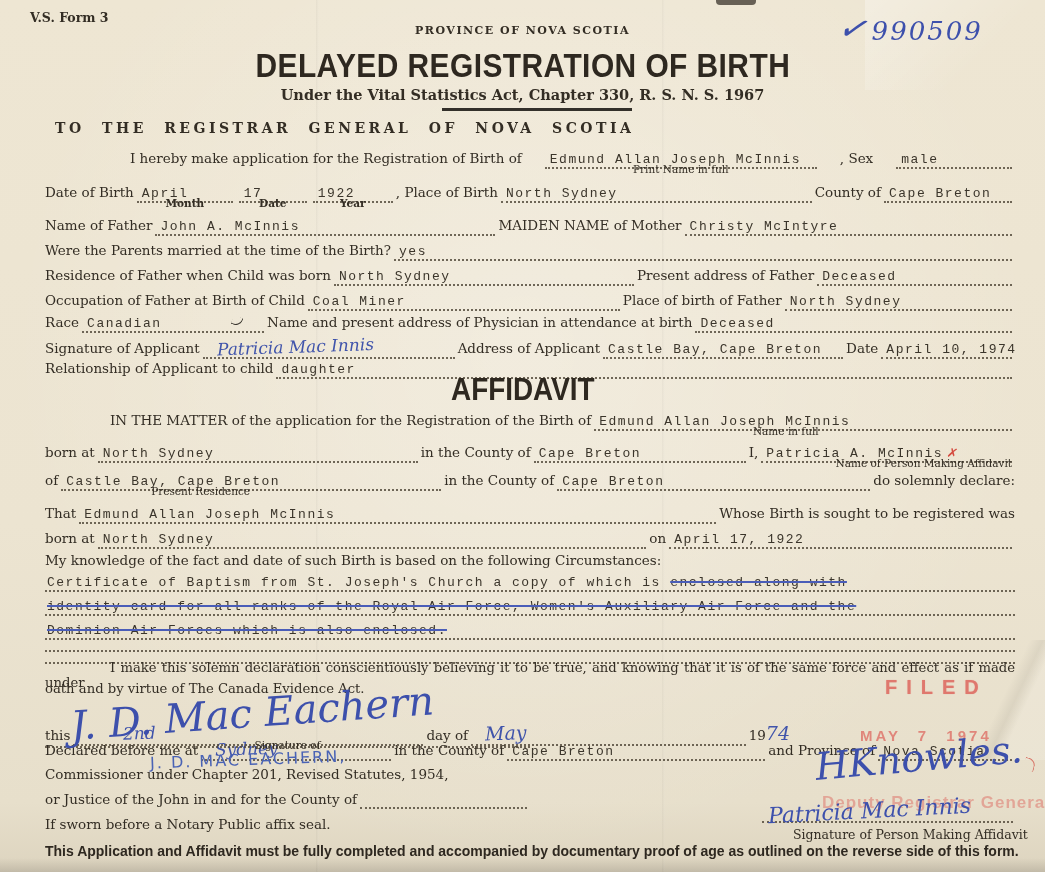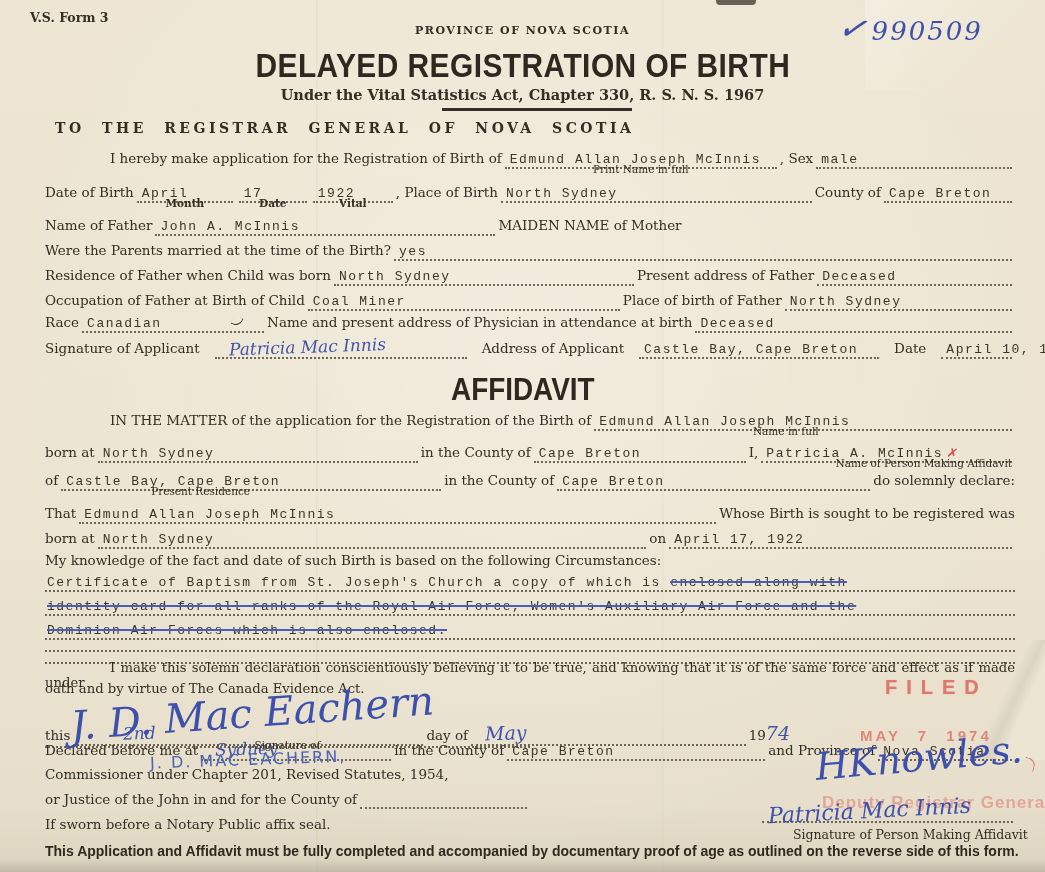--- a/index.html
+++ b/index.html
@@ -58,21 +58,21 @@
 
   <div class="sig" style="left:838px;top:8px;">
     <span style="font-size:34px;display:inline-block;transform:rotate(10deg);">✓</span>
     <span style="font-size:26px;letter-spacing:2px;">990509</span>
   </div>
 
   <div class="line" style="top:120px;left:55px;font-size:14px;letter-spacing:3.5px;word-spacing:9px;font-weight:bold;">
     <span class="lbl">TO THE REGISTRAR GENERAL OF NOVA SCOTIA</span>
   </div>
 
-  <div class="line" style="top:150px;">
+  <div class="line" style="top:150px;gap:20px;">
     <span class="sp"></span>
     <span class="lbl">I hereby make application for the Registration of Birth of</span>
     <span class="fill" style="flex:0 0 272px;">
       <span class="typed">Edmund Allan Joseph McInnis</span>
       <span class="hint hint-c">Print Name in full</span>
     </span>
     <span class="lbl">, Sex</span>
     <span class="fill">
       <span class="typed">male</span>
     </span>
@@ -83,38 +83,41 @@
     <span class="fill" style="flex:0 0 96px;">
       <span class="typed">April</span>
       <span class="hint hint-c" style="font-weight:bold;">Month</span>
     </span>
     <span class="fill" style="flex:0 0 68px;">
       <span class="typed">17</span>
       <span class="hint hint-c" style="font-weight:bold;">Date</span>
     </span>
     <span class="fill" style="flex:0 0 80px;">
       <span class="typed">1922</span>
-      <span class="hint hint-c" style="font-weight:bold;">Vital</span>
+      <span class="hint hint-c" style="font-weight:bold;">Year</span>
     </span>
     <span class="lbl">, Place of Birth</span>
     <span class="fill">
       <span class="typed">North Sydney</span>
     </span>
     <span class="lbl">County of</span>
     <span class="fill" style="flex:0 0 128px;">
       <span class="typed">Cape Breton</span>
     </span>
   </div>
 
   <div class="line" style="top:217px;">
     <span class="lbl">Name of Father</span>
     <span class="fill" style="flex:0 0 340px;">
       <span class="typed">John A. McInnis</span>
     </span>
     <span class="lbl">MAIDEN NAME of Mother</span>
+    <span class="fill">
+      <span class="typed">Christy McIntyre</span>
+    </span>
   </div>
 
   <div class="line" style="top:242px;">
     <span class="lbl">Were the Parents married at the time of the Birth?</span>
     <span class="fill">
       <span class="typed">yes</span>
     </span>
   </div>
 
   <div class="line" style="top:267px;">
@@ -144,35 +147,41 @@
     <span class="fill" style="flex:0 0 182px;">
       <span class="typed">Canadian</span>
       <span class="crease" style="right:22px;top:2px;width:9px;height:9px;border:1.6px solid #3c3831;border-top:none;border-left:none;border-radius:0 0 8px 0;transform:rotate(25deg);"></span>
     </span>
     <span class="lbl">Name and present address of Physician in attendance at birth</span>
     <span class="fill">
       <span class="typed">Deceased</span>
     </span>
   </div>
 
-  <div class="line" style="top:337px;gap:12px;">
+  <div class="line" style="top:337px;">
     <span class="lbl">Signature of Applicant</span>
     <span class="fill" style="flex:0 0 252px;">
       <span class="ink inkfill">Patricia Mac Innis</span>
     </span>
     <span class="lbl">Address of Applicant</span>
     <span class="fill" style="flex:0 0 240px;">
       <span class="typed">Castle Bay, Cape Breton</span>
     </span>
     <span class="lbl">Date</span>
     <span class="fill">
       <span class="typed">April 10, 1974</span>
     </span>
   </div>
 
+  <div class="line" style="top:360px;">
+    <span class="lbl">Relationship of Applicant to child</span>
+    <span class="fill">
+      <span class="typed">daughter</span>
+    </span>
+  </div>
 
   <div class="heading" style="top:372px;">
     <span style="display:inline-block;font-family:'Liberation Sans',sans-serif;font-weight:bold;font-size:31px;transform:scaleX(.9);color:#2e2820;">AFFIDAVIT</span>
   </div>
 
   <div class="line" style="top:412px;">
     <span class="sp"></span>
     <span class="lbl">IN THE MATTER of the application for the Registration of the Birth of</span>
     <span class="fill">
       <span class="typed">Edmund Allan Joseph McInnis</span>

